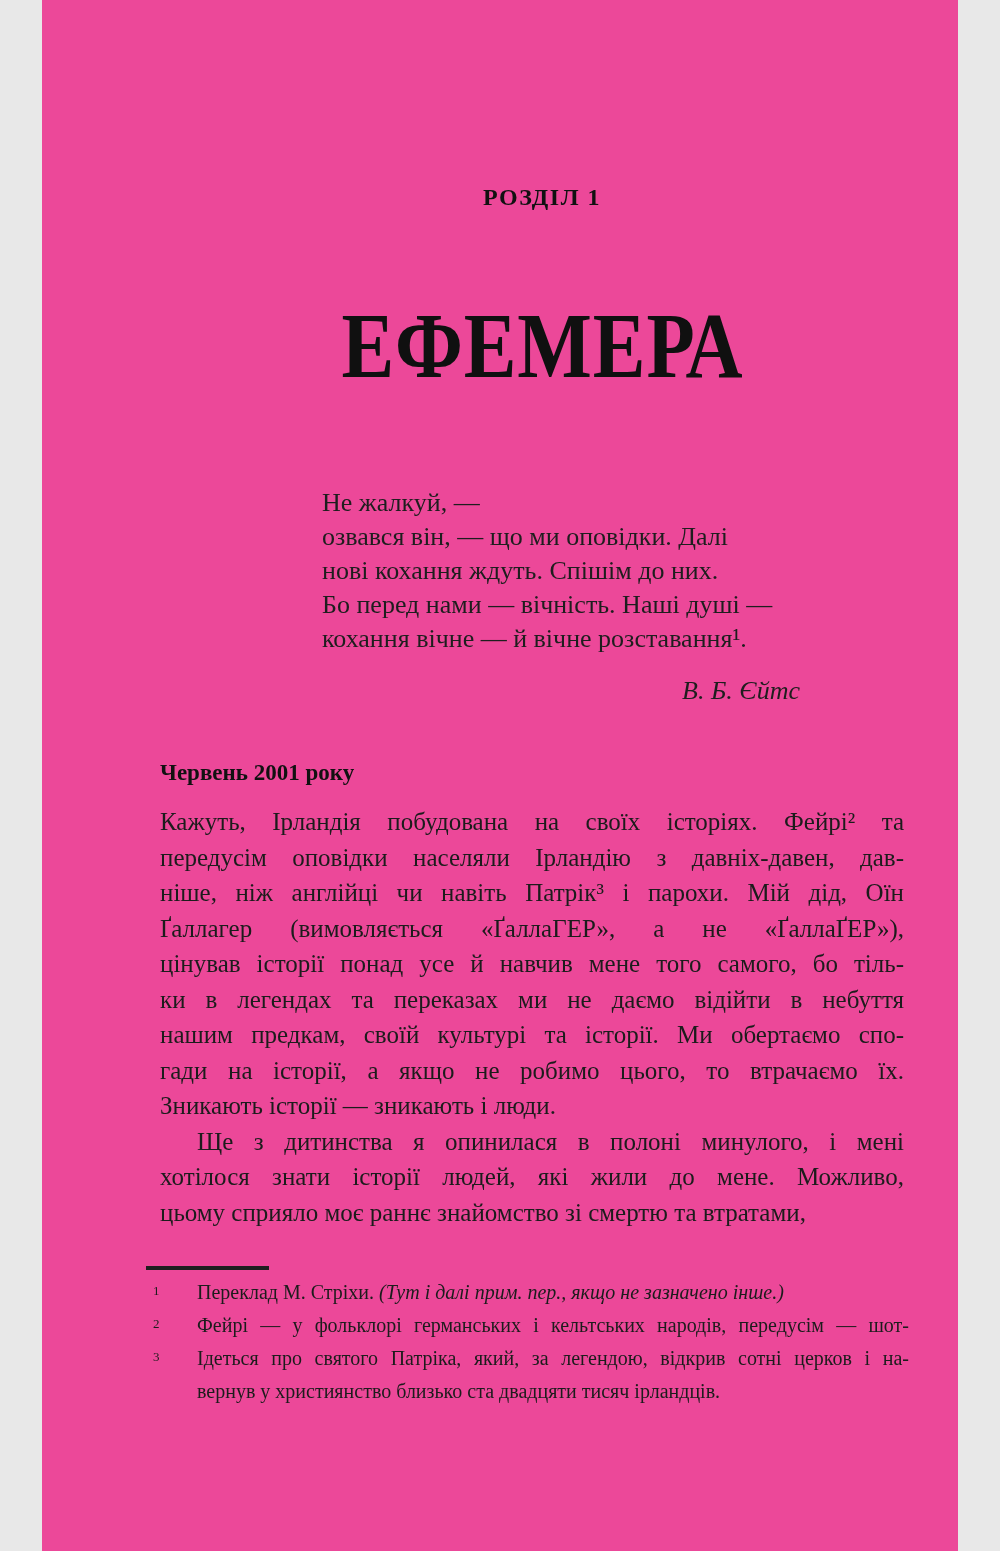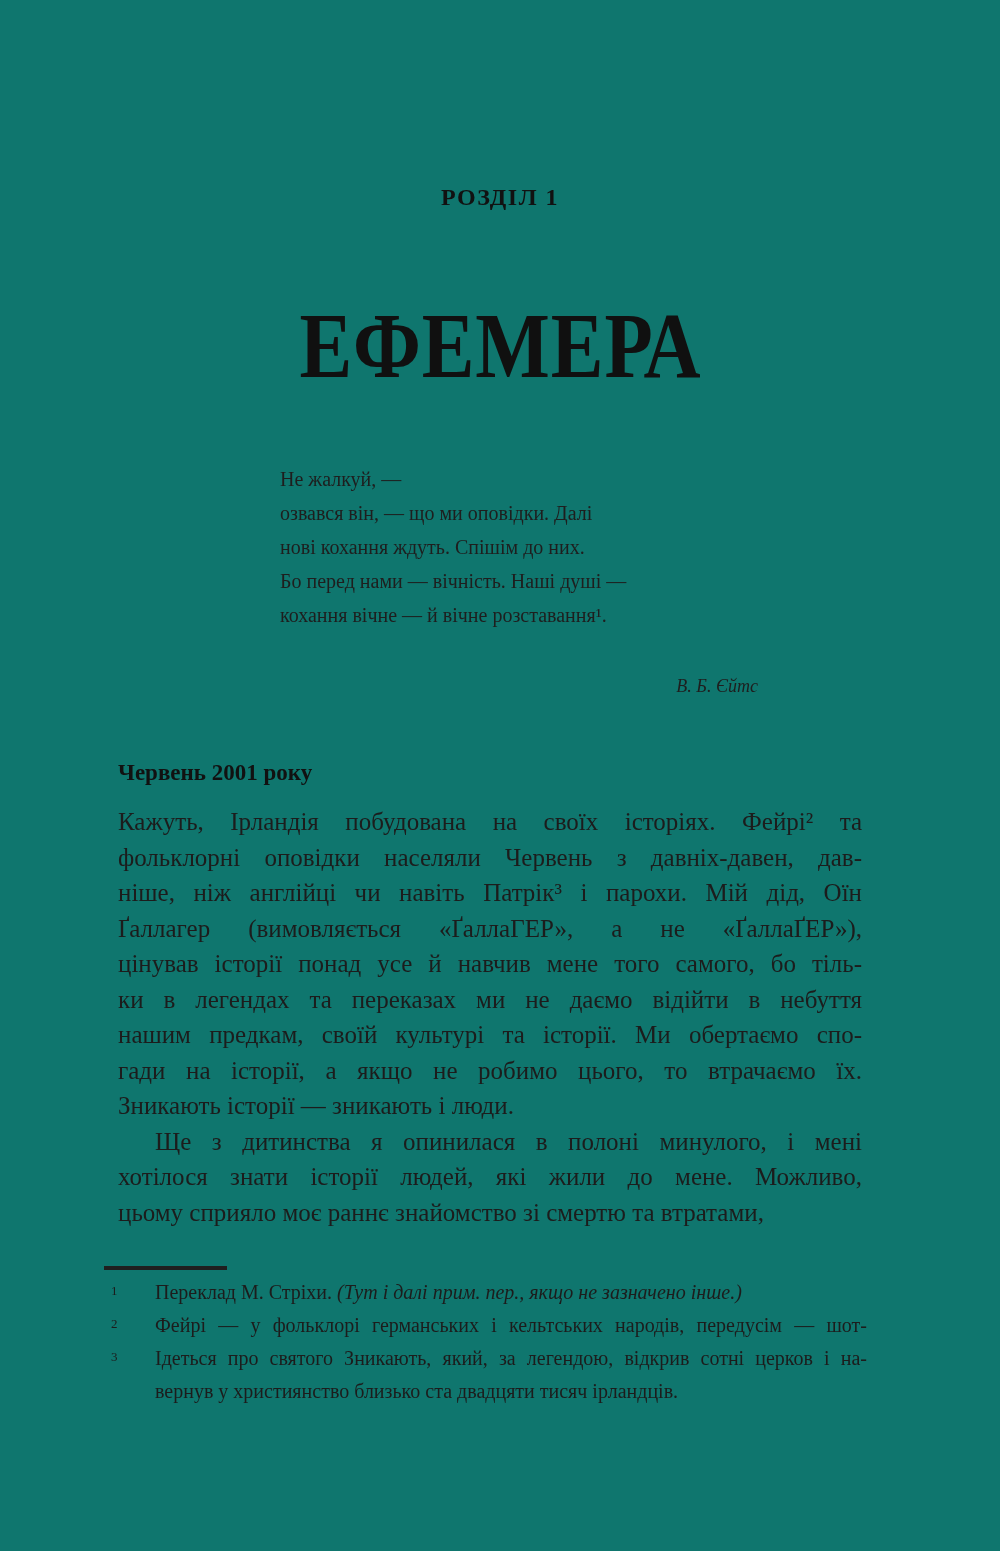--- a/index.html
+++ b/index.html
@@ -2,24 +2,24 @@
 <html lang="uk"><head>
 <meta charset="utf-8">
 <style>
   html, body { margin: 0; padding: 0; }
   body {
     background: #e8e8e8;
     font-family: "Liberation Serif", "DejaVu Serif", serif;
   }
   .page {
     position: relative;
-    width: 1000px;
+    width: 916px;
     height: 1551px;
     margin: 0 auto;
-    background: #0f766e;
+    background: #ec4899;
     color: #1a1a1a;
     overflow: hidden;
   }
 
   .chapter-label {
     position: absolute;
     top: 184px; left: 0;
     width: 1000px;
     text-align: center;
     font-size: 24px;
@@ -41,35 +41,35 @@
     font-size: 93px;
     font-weight: 700;
     letter-spacing: 1px;
     color: #101010;
     transform: scaleX(0.85);
     transform-origin: 50% 50%;
   }
 
   .epigraph {
     position: absolute;
-    top: 462px; left: 280px;
+    top: 486px; left: 280px;
     width: 520px;
-    font-size: 20px;
+    font-size: 26px;
     line-height: 34px;
     color: #1e1e1e;
   }
   .poem-line { white-space: nowrap; }
 
   .attribution {
     position: absolute;
     top: 676px; left: 280px;
     width: 478px;
     text-align: right;
     font-style: italic;
-    font-size: 18px;
+    font-size: 26px;
     color: #1e1e1e;
   }
 
   .date-heading {
     position: absolute;
     top: 760px; left: 118px;
     font-size: 23px;
     font-weight: 700;
     color: #111;
   }
@@ -133,21 +133,21 @@
       <div class="poem-line">кохання вічне — й вічне розставання¹.</div>
     </div>
 
   <div class="attribution">В. Б. Єйтс</div>
 
   <div class="date-heading">Червень 2001 року</div>
 
   <div class="body-text">
       <div class="para">
         <div class="bline jline">Кажуть, Ірландія побудована на своїх історіях. Фейрі² та</div>
-        <div class="bline jline">фольклорні оповідки населяли Червень з давніх-давен, дав-</div>
+        <div class="bline jline">передусім оповідки населяли Ірландію з давніх-давен, дав-</div>
         <div class="bline jline">ніше, ніж англійці чи навіть Патрік³ і парохи. Мій дід, Оїн</div>
         <div class="bline jline">Ґаллагер (вимовляється «ҐаллаГЕР», а не «ҐаллаҐЕР»),</div>
         <div class="bline jline">цінував історії понад усе й навчив мене того самого, бо тіль-</div>
         <div class="bline jline">ки в легендах та переказах ми не даємо відійти в небуття</div>
         <div class="bline jline">нашим предкам, своїй культурі та історії. Ми обертаємо спо-</div>
         <div class="bline jline">гади на історії, а якщо не робимо цього, то втрачаємо їх.</div>
         <div class="bline">Зникають історії — зникають і люди.</div>
       </div>
       <div class="para">
         <div class="bline jline first-indent">Ще з дитинства я опинилася в полоні минулого, і мені</div>
@@ -167,19 +167,19 @@
       </div>
       <div class="footnote-item">
         <span class="fn-marker">2</span>
         <div class="fn-text">
           <div class="fn-line jline"><span>Фейрі — у фольклорі германських і кельтських народів, передусім — шот-</span></div>
         </div>
       </div>
       <div class="footnote-item">
         <span class="fn-marker">3</span>
         <div class="fn-text">
-          <div class="fn-line jline"><span>Ідеться про святого Зникають, який, за легендою, відкрив сотні церков і на-</span></div>
+          <div class="fn-line jline"><span>Ідеться про святого Патріка, який, за легендою, відкрив сотні церков і на-</span></div>
           <div class="fn-line"><span>вернув у християнство близько ста двадцяти тисяч ірландців.</span></div>
         </div>
       </div>
     </div>
 
 </div>
 
 </body></html>

